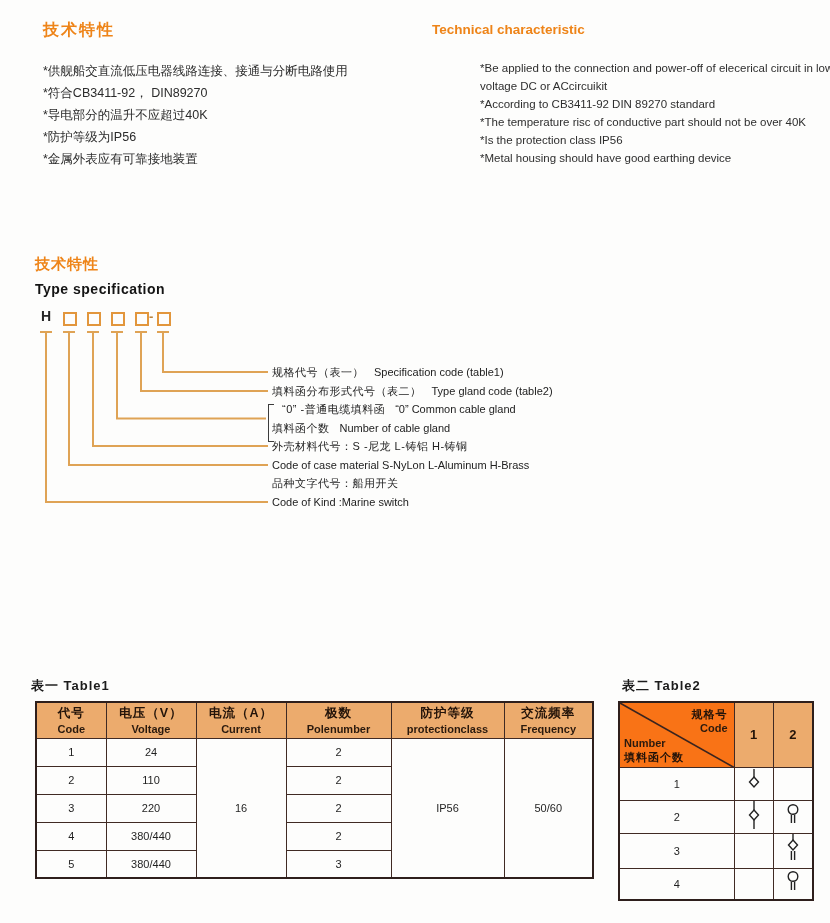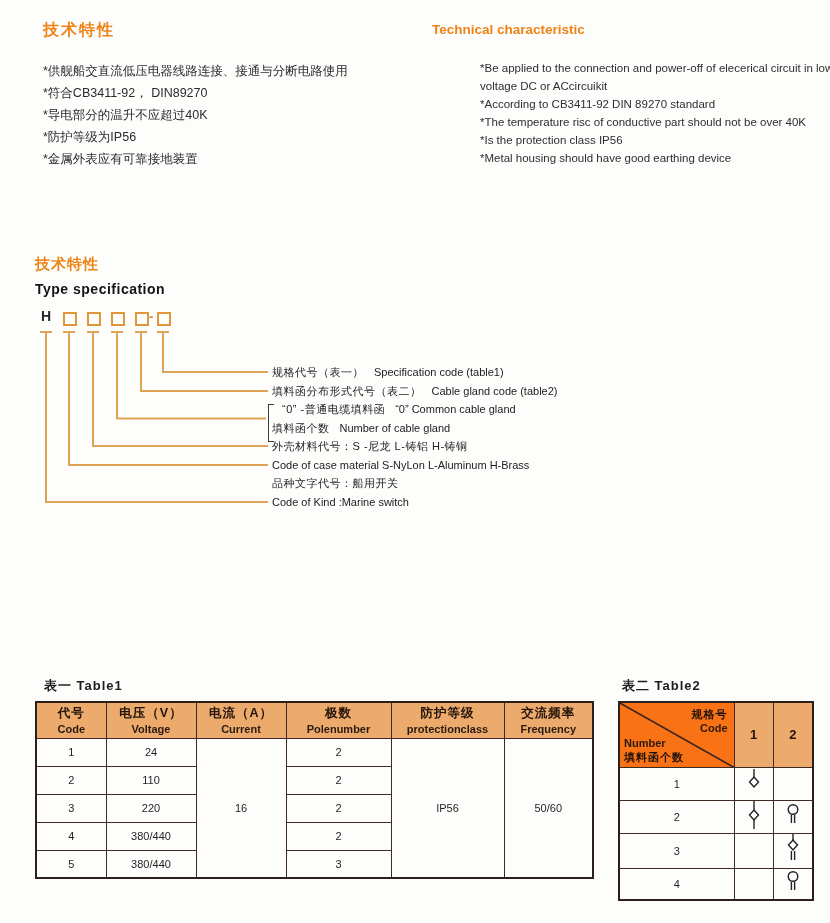--- a/index.html
+++ b/index.html
@@ -128,21 +128,21 @@
     </g>
   </svg>
 
   <div class="abs bracket" style="left:268px;top:404px;"></div>
 
   <div class="abs spec-labels" style="left:272px;top:363px;">
     <div class="spec-line">
       <span class="zh">规格代号（表一）</span><span class="en">Specification code (table1)</span>
     </div>
     <div class="spec-line">
-      <span class="zh">填料函分布形式代号（表二）</span><span class="en">Cable gland code (table2)</span>
+      <span class="zh">填料函分布形式代号（表二）</span><span class="en">Type gland code (table2)</span>
     </div>
     <div class="spec-line bracketed">
       <span class="zh">“0” -普通电缆填料函</span><span class="en">“0” Common cable gland</span>
     </div>
     <div class="spec-line">
       <span class="zh">填料函个数</span><span class="en">Number of cable gland</span>
     </div>
     <div class="spec-line">
       <span class="zh">外壳材料代号：S -尼龙 L-铸铝 H-铸铜</span>
     </div>
@@ -150,21 +150,21 @@
       <span class="en" style="margin-left:0;">Code of case material S-NyLon L-Aluminum H-Brass</span>
     </div>
     <div class="spec-line">
       <span class="zh">品种文字代号：船用开关</span>
     </div>
     <div class="spec-line">
       <span class="en" style="margin-left:0;">Code  of  Kind :Marine switch</span>
     </div>
   </div>
 
-  <div class="abs tbl-title" style="left:44px;top:677px;">表一  Table1</div>
+  <div class="abs tbl-title" style="left:31px;top:677px;">表一  Table1</div>
 
   <table class="dtable abs" style="left:35px;top:701px;width:557px;">
     <colgroup>
       <col style="width:70px">
         <col style="width:90px">
         <col style="width:90px">
       <col style="width:105px">
         <col style="width:113px">
         <col style="width:89px">
     </colgroup>

